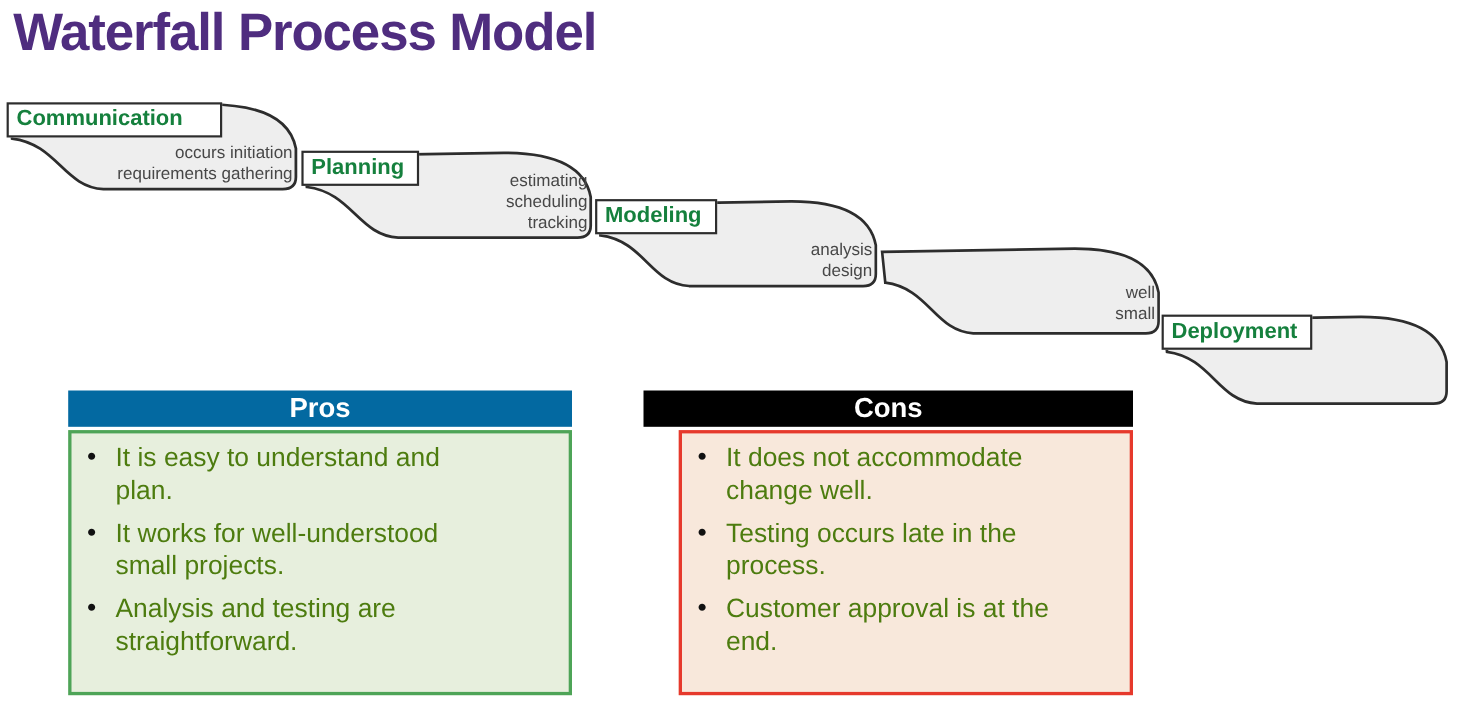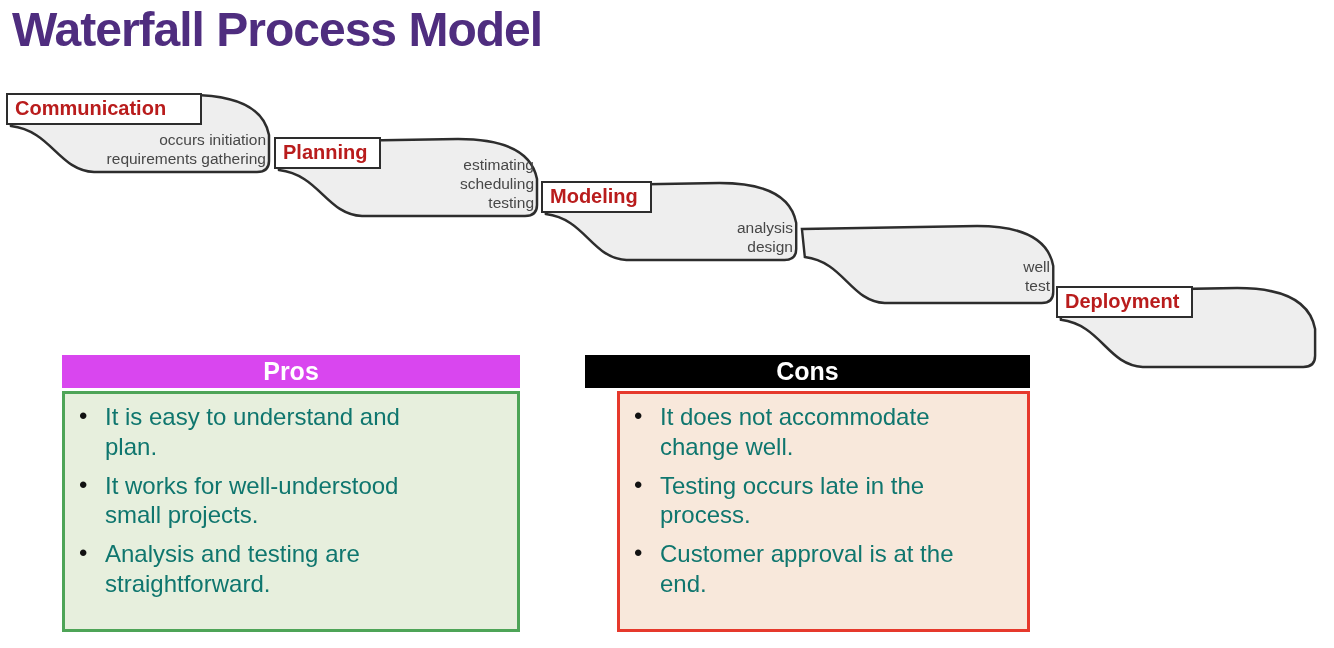--- a/index.html
+++ b/index.html
@@ -21,49 +21,49 @@
   .step svg{position:absolute;left:0;top:0;width:100%;height:100%;display:block;}
   .step-1{left:6px;  top:93px;}
   .step-2{left:274px;top:137px;}
   .step-3{left:541px;top:181px;width:262px;}
   .step-4{left:800px;top:224px;width:260px;}
   .step-5{left:1056px;top:286px;width:266px;height:84px;text-decoration:underline;}
   .step-label{
     position:absolute;left:0;top:0;
     background:#ffffff;border:2px solid #2d2d2d;
     padding:2px 12px 3px 7px;
-    font-size:20px;font-weight:bold;color:#b91c1c;white-space:nowrap;
+    font-size:20px;font-weight:bold;color:#15803d;white-space:nowrap;
   }
   .step-1 .step-label{padding-right:34px;}
   .step-acts{
     position:absolute;right:10px;bottom:6px;
     text-align:right;font-size:15.5px;line-height:1.22;color:#474747;
   }
   .step-4 .step-acts{bottom:10px;}
 
   
   .panel{position:absolute;top:355px;}
   .panel-pros{left:62px;width:458px;}
   .panel-cons{left:585px;width:445px;}
   .panel-header{
     height:33px;line-height:33px;text-align:center;
     color:#ffffff;font-size:25px;font-weight:bold;
   }
-  .panel-pros .panel-header{background:#d946ef;}
+  .panel-pros .panel-header{background:#0369a1;}
   .panel-cons .panel-header{background:#000000;}
   .panel-body{
     margin-top:3px;height:231px;
     border:3px solid;padding:4px 8px 0 4px;
   }
   .panel-pros .panel-body{border-color:#4ea457;background:#e7efdd;}
   .panel-cons .panel-body{border-color:#e6392c;background:#f8e8db;margin-left:32px;}
   .panel-body ul{list-style:none;margin:4px 0 0 0;padding:0;}
   .panel-body li{
     position:relative;padding-left:36px;margin-bottom:9px;
-    font-size:24px;line-height:1.24;color:#0f766e;white-space:pre-line;
+    font-size:24px;line-height:1.24;color:#4d7c0f;white-space:pre-line;
   }
   .panel-body li::before{
     content:"\2022";position:absolute;left:10px;top:-1px;
     font-size:24px;color:#111;
   }
 </style>
 </head>
 <body>
 
 <div class="stage">
@@ -82,42 +82,42 @@
   </div>
 
   <div class="step step-2">
     <svg viewBox="0 0 270 82" preserveAspectRatio="none">
       <path d="M 2 5 L 184 2 C 232 2 258 16 263 42 L 263 68 Q 263 79 251 79 L 88 79 C 52 77 46 38 5 33 Z" fill="#eeeeee" stroke="#2d2d2d" stroke-width="2.5"></path>
     </svg>
     <div class="step-label">Planning</div>
     <div class="step-acts">
       <div>estimating</div>
       <div>scheduling</div>
-      <div>testing</div>
+      <div>tracking</div>
     </div>
   </div>
 
   <div class="step step-3">
     <svg viewBox="0 0 270 82" preserveAspectRatio="none">
       <path d="M 2 5 L 184 2 C 232 2 258 16 263 42 L 263 68 Q 263 79 251 79 L 88 79 C 52 77 46 38 5 33 Z" fill="#eeeeee" stroke="#2d2d2d" stroke-width="2.5"></path>
     </svg>
     <div class="step-label">Modeling</div>
     <div class="step-acts">
       <div>analysis</div>
       <div>design</div>
     </div>
   </div>
 
   <div class="step step-4">
     <svg viewBox="0 0 270 82" preserveAspectRatio="none">
       <path d="M 2 5 L 184 2 C 232 2 258 16 263 42 L 263 68 Q 263 79 251 79 L 88 79 C 52 77 46 38 5 33 Z" fill="#eeeeee" stroke="#2d2d2d" stroke-width="2.5"></path>
     </svg>
     <div class="step-acts">
       <div>well</div>
-      <div>test</div>
+      <div>small</div>
     </div>
   </div>
 
   <div class="step step-5">
     <svg viewBox="0 0 270 82" preserveAspectRatio="none">
       <path d="M 2 5 L 184 2 C 232 2 258 16 263 42 L 263 68 Q 263 79 251 79 L 88 79 C 52 77 46 38 5 33 Z" fill="#eeeeee" stroke="#2d2d2d" stroke-width="2.5"></path>
     </svg>
     <div class="step-label">Deployment</div>
   </div>
 

